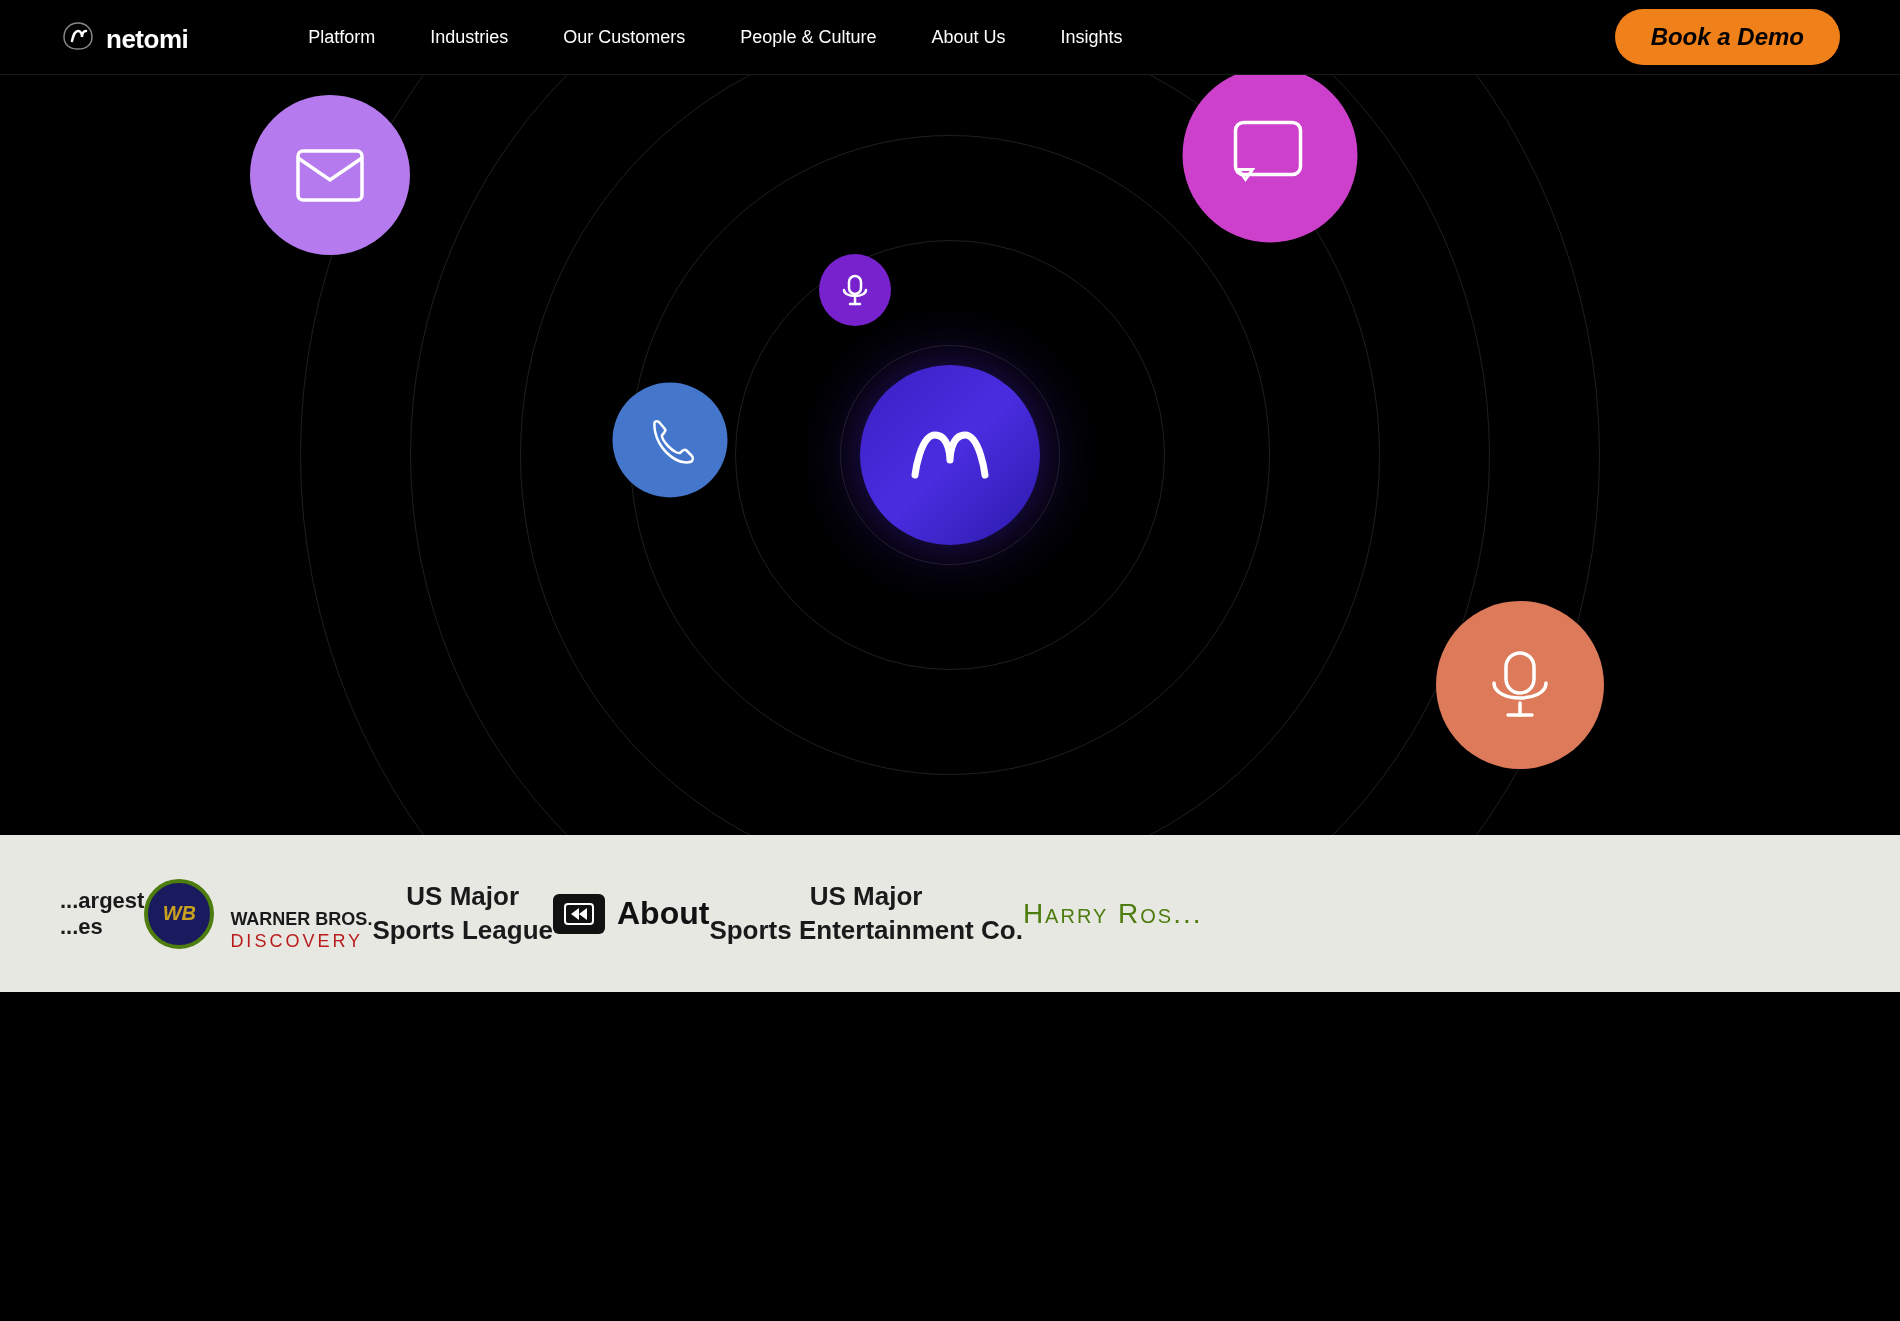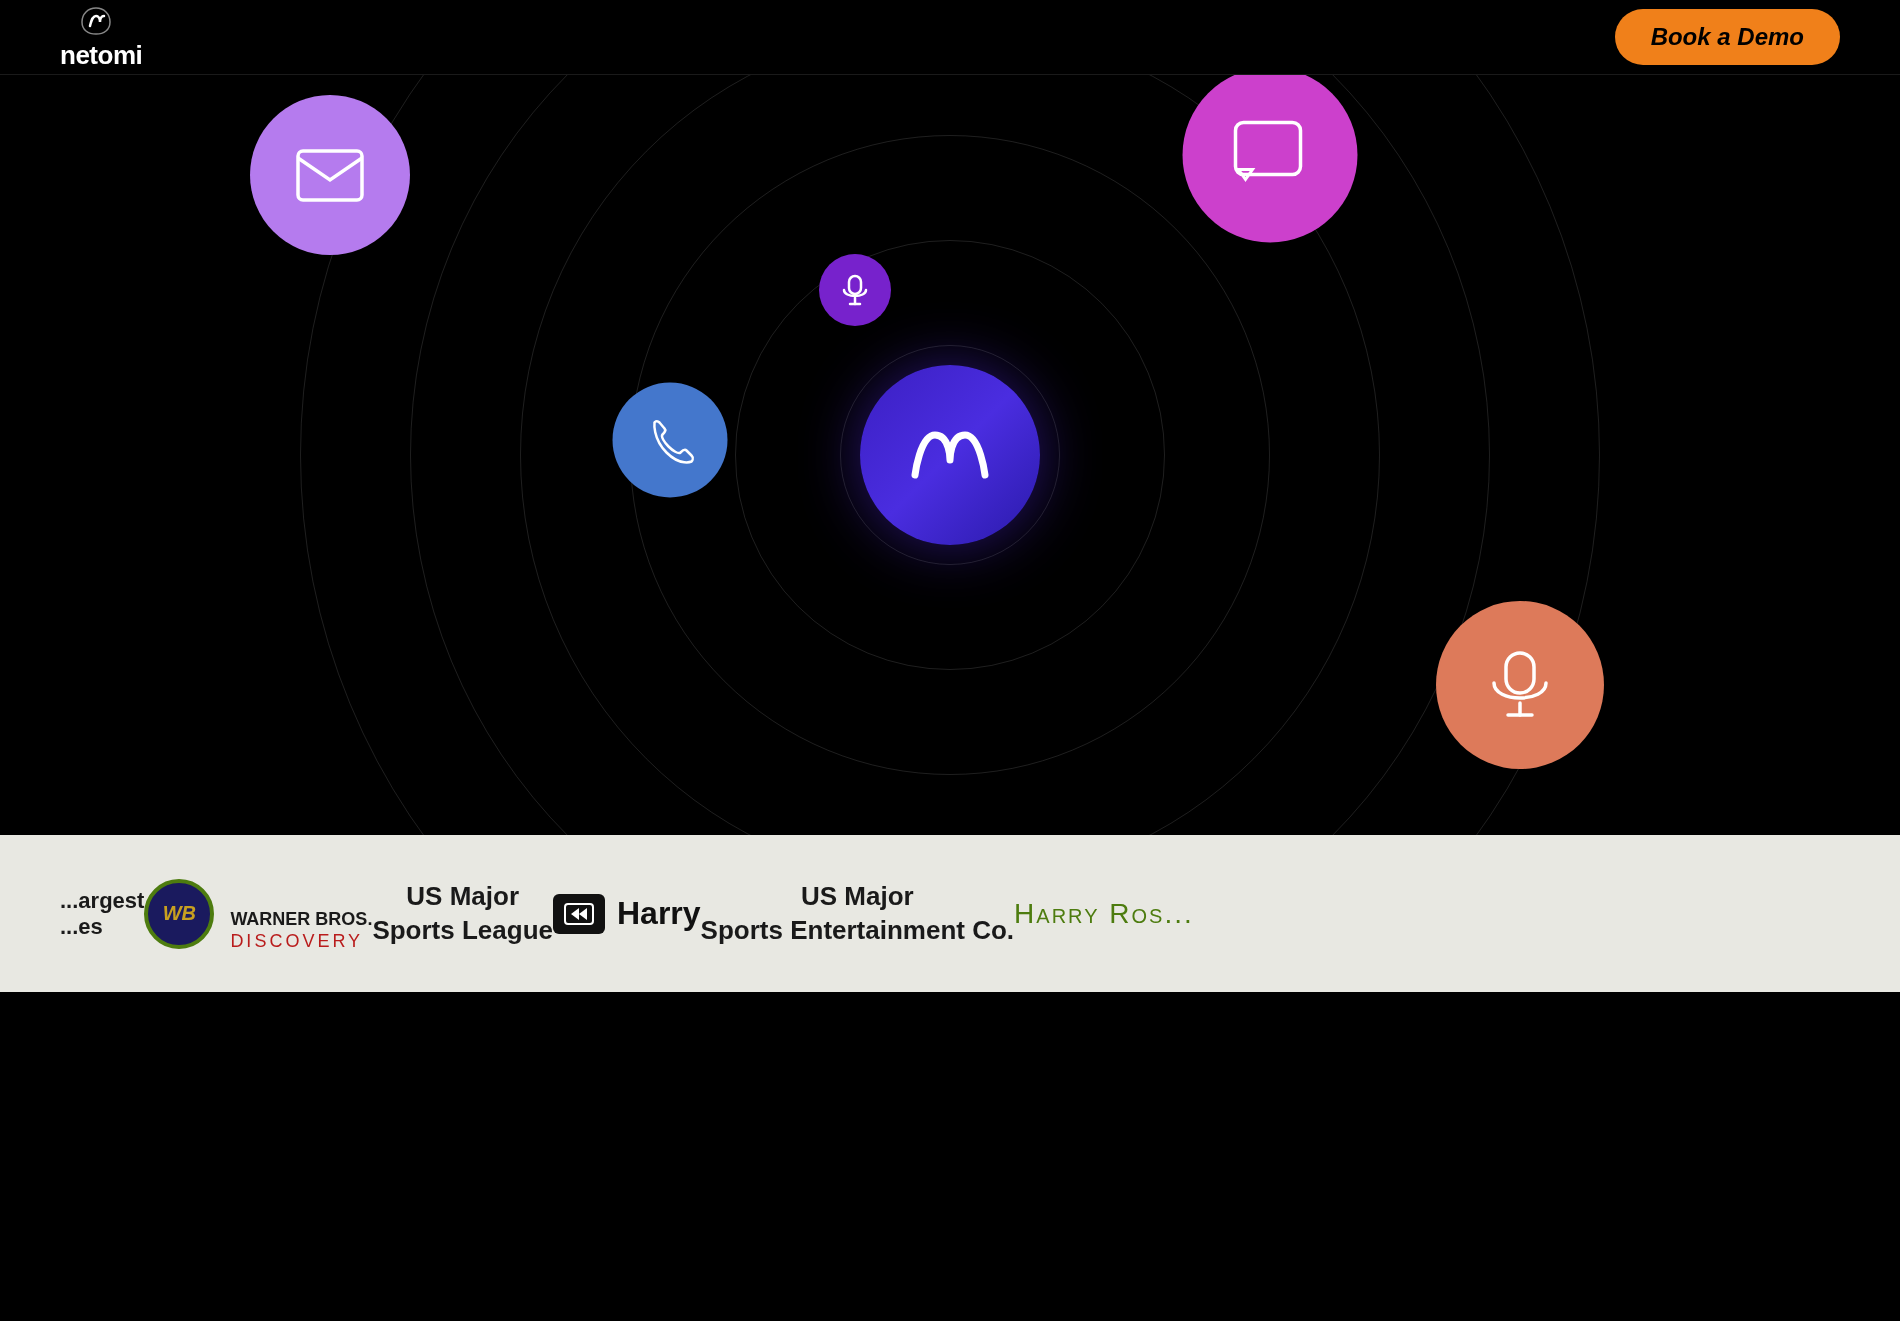--- a/index.html
+++ b/index.html
@@ -4,21 +4,21 @@
   <style>
     * { margin: 0; padding: 0; box-sizing: border-box; }
     body { width: 1900px; min-height: 1321px; background: #000; font-family: -apple-system, BlinkMacSystemFont, 'Segoe UI', sans-serif; overflow-x: hidden; }
 
     
     nav {
       position: fixed; top: 0; left: 0; width: 100%; height: 75px;
       background: #000; display: flex; align-items: center;
       padding: 0 60px; z-index: 100; border-bottom: 1px solid #1a1a1a;
     }
-    .nav-logo { display: flex; align-items: center; margin-right: 120px; flex-direction: column; }
+    .nav-logo { display: flex; align-items: flex-end; margin-right: 120px; }
     .nav-logo-icon { margin-right: 10px; }
     .nav-logo-text { color: #fff; font-size: 26px; font-weight: 600; letter-spacing: -0.5px; }
     .nav-links { display: flex; align-items: center; gap: 55px; flex: 1; }
     .nav-link { color: #fff; text-decoration: none; font-size: 18px; font-weight: 400; cursor: pointer; }
     .nav-cta {
       background: #f0801a; color: #000000; border: none; border-radius: 35px;
       padding: 14px 36px; font-size: 24px; font-weight: 600; cursor: pointer;
       margin-left: auto;
       font-style: italic;
     }
@@ -106,20 +106,28 @@
   <div class="nav-logo">
     <span class="nav-logo-icon">
       <svg width="36" height="32" viewBox="0 0 36 32" fill="none">
         <path d="M18 4 C10 4 4 10 4 18 C4 26 10 30 18 30 C26 30 32 26 32 18 C32 10 26 4 18 4Z" stroke="#888" stroke-width="1.5" fill="none"></path>
         <path d="M12 22 C12 22 14 12 18 12 C22 12 22 18 22 18 C22 18 22 12 26 12" stroke="#fff" stroke-width="2.5" stroke-linecap="round" fill="none"></path>
       </svg>
     </span>
     <span class="nav-logo-text">netomi</span>
   </div>
 
+  <div class="nav-links">
+    <a class="nav-link">Platform</a>
+    <a class="nav-link">Industries</a>
+    <a class="nav-link">Our Customers</a>
+    <a class="nav-link">People &amp; Culture</a>
+    <a class="nav-link">About Us</a>
+    <a class="nav-link">Insights</a>
+  </div>
 
   <button class="nav-cta">Book a Demo</button>
 </nav>
 
 <section class="hero">
 
   <div class="circles-container">
     <div class="circle-ring" style="width:220px;height:220px;top:50%;left:50%;"></div>
     <div class="circle-ring" style="width:430px;height:430px;top:50%;left:50%;"></div>
     <div class="circle-ring" style="width:640px;height:640px;top:50%;left:50%;"></div>
@@ -194,21 +202,21 @@
     </div>
 
     <div class="customer-item">
       <div class="brex-logo">
         <div class="brex-icon">
           <svg width="32" height="24" viewBox="0 0 32 24" fill="none">
             <rect x="2" y="2" width="28" height="20" rx="3" stroke="white" stroke-width="2" fill="none"></rect>
             <path d="M8 12 L16 6 L16 12 L24 6 L24 18 L16 12 L16 18 Z" fill="white"></path>
           </svg>
         </div>
-        <span class="brex-name">Harry</span>
+        <span class="brex-name">About</span>
       </div>
     </div>
 
     <div class="customer-item">
       <div class="customer-text" style="text-align:center">US Major<br>Sports Entertainment Co.</div>
     </div>
 
     <div class="customer-item">
       <div class="harry-ros">Harry Ros...</div>
     </div>

